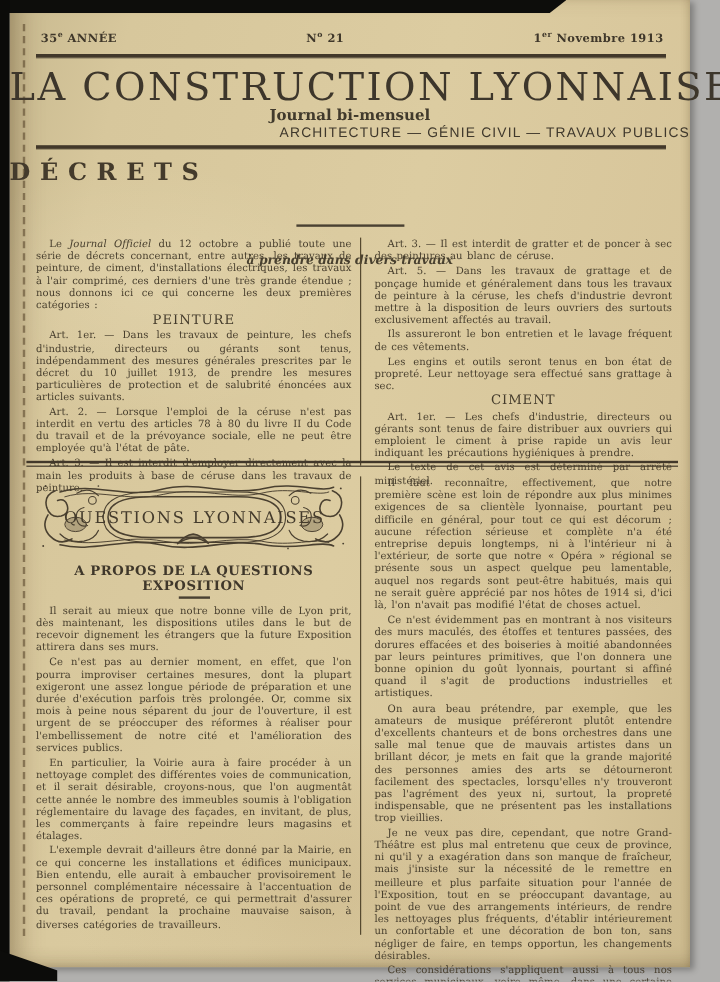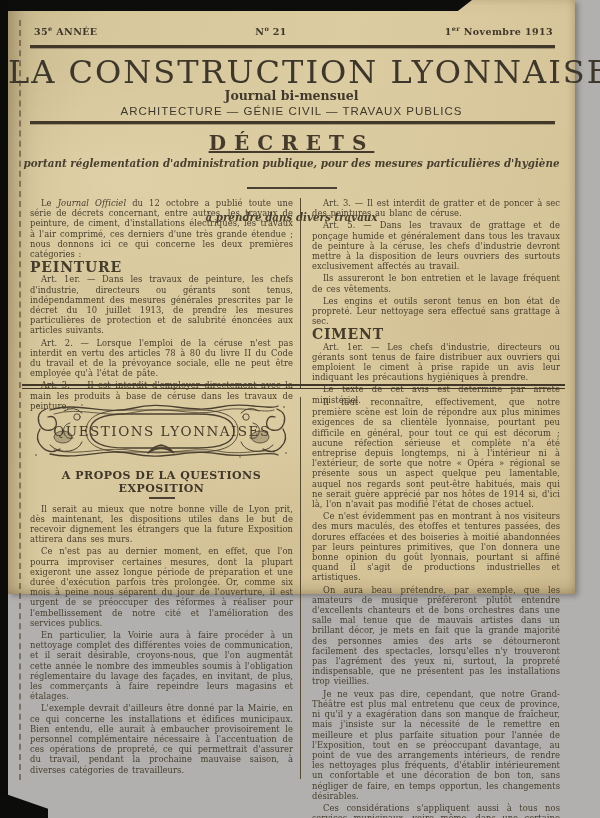--- a/index.html
+++ b/index.html
@@ -10,21 +10,21 @@
     position:relative;
   }
   
   .edge-top-band { position:absolute; left:0; top:0; width:472px; height:11px;
     background:#0d0d0b; clip-path:polygon(0 0,100% 0,97% 100%,0 100%); z-index:6; }
   .edge-left-band { position:absolute; left:0; top:0; width:8px; height:818px; background:#0b0b09; z-index:6; }
   .edge-corner-wedge { position:absolute; left:0; top:791px; width:48px; height:27px;
     background:#0c0c0a; clip-path:polygon(0 4%,100% 66%,100% 100%,0 100%); z-index:7; }
   
   .page {
-    position:absolute; left:8px; top:0; width:567px; height:594px;
+    position:absolute; left:8px; top:0; width:567px; height:806px;
     background:
       radial-gradient(ellipse 300px 180px at 45% 92%, rgba(150,120,70,.13), transparent 70%),
       radial-gradient(ellipse 200px 120px at 80% 55%, rgba(150,120,70,.10), transparent 70%),
       radial-gradient(ellipse 260px 150px at 20% 30%, rgba(255,245,215,.18), transparent 70%),
       linear-gradient(103deg,#c9ba90 0%,#d7c79c 14%,#dccca1 50%,#d7c59a 84%,#ccba8e 100%);
     box-shadow: inset 16px 0 22px -10px rgba(85,65,35,.40),
                 inset 0 -10px 16px -10px rgba(85,65,35,.35),
                 inset -4px 0 8px -4px rgba(85,65,35,.30),
                 3px 2px 5px rgba(0,0,0,.28);
     color:#453c2c; z-index:2;
@@ -36,41 +36,41 @@
     display:flex; justify-content:space-between;
     font-size:9.5px; font-weight:bold; letter-spacing:.4px; color:#3f372a; }
   .masthead-row sup { font-size:6.5px; }
   .rule-heavy { position:absolute; left:22px; right:20px; height:3px; background:#42382a;
     box-shadow:0 1px 0 rgba(66,56,42,.35); }
   .r1 { top:45px; } .r2 { top:121px; }
   .paper-title { position:absolute; top:53px; left:0; right:0; text-align:center;
     font-size:32px; letter-spacing:2px; color:#3d362b; font-weight:normal; white-space:nowrap; }
   .paper-subtitle { position:absolute; top:88px; left:0; right:0; text-align:center;
     font-size:12.5px; font-weight:bold; color:#413a2c; }
-  .paper-tagline { position:absolute; top:105px; left:0; right:0; text-align:center;
+  .paper-tagline { position:absolute; top:105px; left:0; right:0; text-align:right;
     font-family:"Liberation Sans", sans-serif; font-size:11.5px; letter-spacing:1px; color:#3f382c; }
   
-  .decrets-title { position:absolute; top:131px; left:0; right:0; text-align:center;
-    font-size:20px; font-weight:bold; letter-spacing:8px; color:#443b2c;text-decoration:underline; }
+  .decrets-title { position:absolute; top:131px; left:0; right:0; text-align:left;
+    font-size:20px; font-weight:bold; letter-spacing:8px; color:#443b2c; }
   .decrets-sub { position:absolute; left:0; right:0; text-align:center;
     font-style:italic; font-weight:bold; font-size:10.3px; color:#48402f; }
   .ds1 { top:157px; } .ds2 { top:171px;margin-top:40px; }
   .rule-short { position:absolute; top:187px; left:50%; margin-left:-45px; width:90px;
     height:1.6px; background:#4a4132; }
   
   .cols { position:absolute; left:22px; right:15px; display:flex; }
   .cols-top { top:198px; height:190px; }
   .cols-bottom { top:397px; height:382px; }
   .col { width:263px; }
   .col-right { flex:1; padding-left:11px; }
   .col-div { width:1px; background:#55492f; margin-left:7px; }
   .body-par { font-size:8.4px; line-height:10.2px; text-align:justify;
     text-indent:11px; color:#473e2d; margin-bottom:2px;
     word-spacing:1px; letter-spacing:.05px; }
-  .subhead { text-align:left; font-weight:bold; font-size:14px; letter-spacing:.8px;
+  .subhead { text-align:center; font-weight:normal; font-size:11px; letter-spacing:.8px;
     margin:3px 0 2px; color:#453c2c; text-indent:0; }
   .rule-double { position:absolute; left:14px; right:10px; top:384px; height:5px;
     border-top:2px solid #42382a; border-bottom:1.5px solid #42382a; }
   
   .banner-wrap { width:263px; height:68px; margin-bottom:4px; }
   .q-heading { text-align:center; font-weight:bold; font-size:11px; letter-spacing:.5px;
     color:#3f372a; margin:2px 0 2px; }
   .q-underline { width:26px; height:1.6px; background:#4a4132; margin:0 auto 5px; }
 </style>
 </head>
@@ -85,21 +85,20 @@
     <span><span>1</span><sup>er</sup><span> Novembre 1913</span></span>
   </div>
   <div class="rule-heavy r1"></div>
 
   <div class="paper-title">LA CONSTRUCTION LYONNAISE</div>
   <div class="paper-subtitle">Journal bi-mensuel</div>
   <div class="paper-tagline">ARCHITECTURE — GÉNIE CIVIL — TRAVAUX PUBLICS</div>
   <div class="rule-heavy r2"></div>
 
   <div class="decrets-title">DÉCRETS</div>
-  <div class="decrets-sub ds1">portant réglementation d'administration publique, pour des mesures particulières d'hygiène</div>
   <div class="decrets-sub ds2">à prendre dans divers travaux</div>
   <div class="rule-short"></div>
 
   <div class="cols cols-top">
     <div class="col">
       <p class="body-par"><span>Le </span><i>Journal Officiel</i><span> du 12 octobre a publié toute une série de décrets concernant, entre autres, les travaux de peinture, de ciment, d'installations électriques, les travaux à l'air comprimé, ces derniers d'une très grande étendue ; nous donnons ici ce qui concerne les deux premières catégories :</span></p>
       <p class="body-par subhead">PEINTURE</p>
       <p class="body-par">Art. 1er. — Dans les travaux de peinture, les chefs d'industrie, directeurs ou gérants sont tenus, indépendamment des mesures générales prescrites par le décret du 10 juillet 1913, de prendre les mesures particulières de protection et de salubrité énoncées aux articles suivants.</p>
       <p class="body-par">Art. 2. — Lorsque l'emploi de la céruse n'est pas interdit en vertu des articles 78 à 80 du livre II du Code du travail et de la prévoyance sociale, elle ne peut être employée qu'à l'état de pâte.</p>
       <p class="body-par">Art. 3. — Il est interdit d'employer directement avec la main les produits à base de céruse dans les travaux de peinture.</p>

